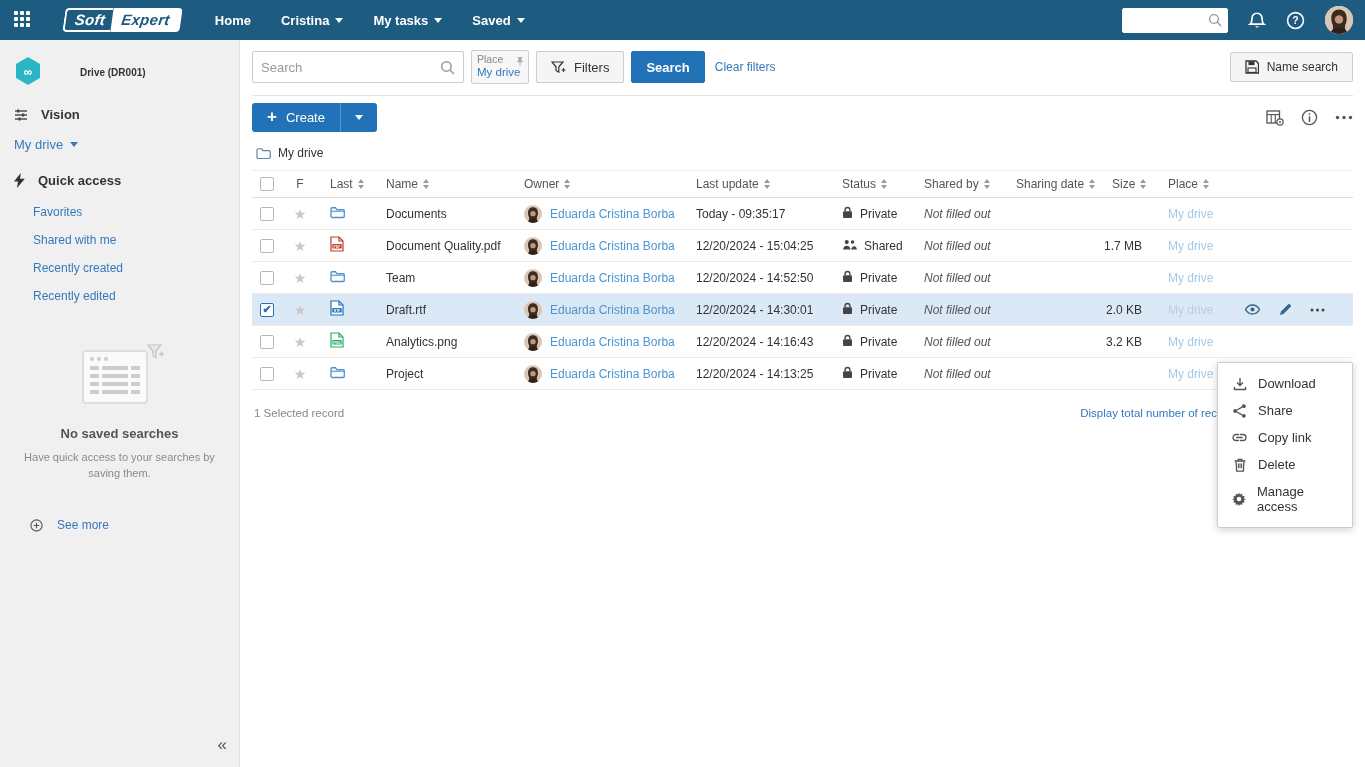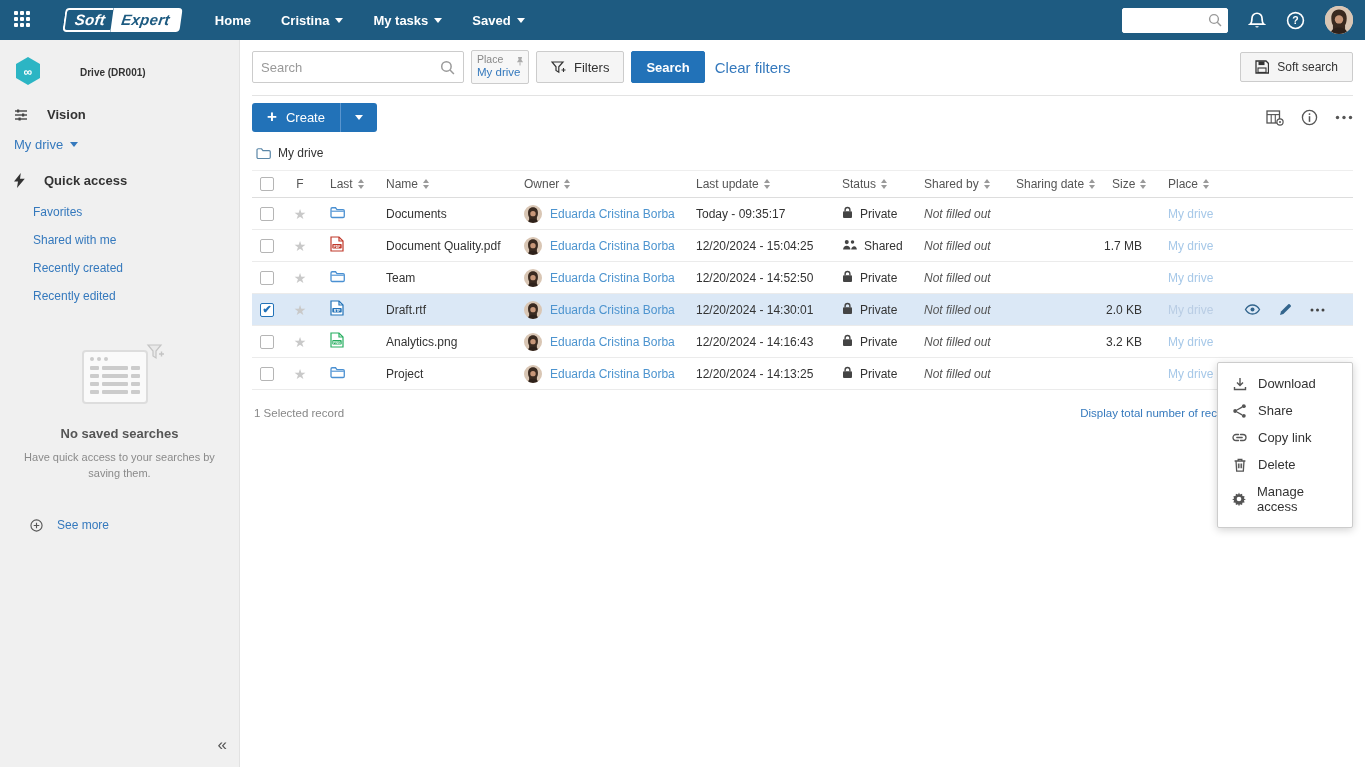--- a/index.html
+++ b/index.html
@@ -27,21 +27,21 @@
   .top-search input { border:none; outline:none; width:80px; font-size:12px; }
   .icon-btn { display:flex; align-items:center; justify-content:center; cursor:pointer; }
   .avatar { width:28px; height:28px; border-radius:50%; overflow:hidden; background:#e8ddd2; cursor:pointer; }
 
   
   .sidebar { position:absolute; left:0; top:40px; width:240px; height:727px;
     background:#f0f0f0; border-right:1px solid #e2e2e2; }
   .drive-title { display:flex; align-items:center; gap:12px; padding:16px 14px 10px 14px; }
   .hexagon { flex:0 0 auto; }
   .drive-title .t { font-size:10px; font-weight:bold; color:#333;margin-left:26px; }
-  .side-row { display:flex; align-items:center; gap:19px; padding:8px 14px; cursor:pointer; }
+  .side-row { display:flex; align-items:center; gap:13px; padding:8px 14px; cursor:pointer; }
   .side-row .lbl { font-weight:bold; font-size:13px; color:#333; }
   .mydrive { padding:7px 14px; color:#3579bd; font-size:13px; display:flex; align-items:center; gap:7px; cursor:pointer; }
   .mydrive .caret-down { border-top-color:#3579bd; }
   .qa-links { padding:2px 0 6px 0; }
   .qa-links a { display:block; padding:7px 14px 7px 33px; color:#3579bd; font-size:12px;
     text-decoration:none; cursor:pointer; }
   .empty-box { margin-top:34px; text-align:center; }
   .illus { position:relative; width:76px; height:58px; margin:0 auto; }
   .illus .doc { width:66px; height:54px; background:#fafafa; border:2px solid #ddd; border-radius:4px; padding:5px 6px; }
   .illus .dots { display:flex; gap:3px; margin-bottom:5px; }
@@ -66,21 +66,21 @@
   .main-search input::placeholder { color:#999; }
   .place-chip { width:58px; height:34px; border:1px solid #ccc; border-radius:2px;
     background:#f7f7f7; padding:2px 5px; position:relative; cursor:pointer; }
   .place-chip .pl { font-size:10.5px; color:#888; }
   .place-chip .pv { font-size:11.5px; color:#3579bd; margin-top:1px; }
   .place-chip .pin { position:absolute; right:4px; top:4px; }
   .btn { height:32px; border-radius:2px; display:flex; align-items:center; gap:8px;
     padding:0 14px; font-size:13px; cursor:pointer; border:1px solid #ccc; background:#f5f5f5; color:#333; }
   .btn.primary { background:#2272b8; border-color:#2272b8; color:#fff; font-weight:bold; }
   .link { color:#3579bd; text-decoration:none; cursor:pointer; }
-  .clear-link { font-size:15px; margin-left:3px; }
+  .clear-link { font-size:12px; margin-left:3px; }
   .save-search { margin-left:auto; height:30px; font-size:12px; }
   .divider { position:absolute; left:12px; right:12px; top:55px; border-top:1px solid #e3e3e3; }
 
   .create-row { position:absolute; left:12px; right:12px; top:63px; display:flex; align-items:center; }
   .create-btn { display:flex; height:29px; background:#2272b8; border-radius:3px; color:#fff; cursor:pointer; }
   .create-main { display:flex; align-items:center; gap:9px; padding:0 15px; font-size:13px; }
   .create-main .plus { font-size:17px; font-weight:bold; line-height:1; margin-top:-2px; }
   .create-caret { width:37px; display:flex; align-items:center; justify-content:center;
     border-left:1px solid #5a95ce; }
   .grid-actions { margin-left:auto; display:flex; align-items:center; gap:17px; }
@@ -322,21 +322,21 @@
     <button class="btn primary">
       <span>Search</span>
     </button>
     <a class="link clear-link">Clear filters</a>
     <button class="btn save-search">
       <svg width="14" height="14" viewBox="0 0 14 14">
           <path d="M1 1h10l2.5 2.5V13H1z" fill="none" stroke="#333" stroke-width="1.3"></path>
           <rect x="3.5" y="1.5" width="6" height="3.6" fill="#333"></rect>
           <rect x="3" y="8" width="8" height="4.4" fill="none" stroke="#333" stroke-width="1.1"></rect>
         </svg>
-      <span>Soft search</span>
+      <span>Name search</span>
     </button>
   </div>
   <div class="divider"></div>
 
   <div class="create-row">
     <div class="create-btn">
       <div class="create-main">
         <span class="plus">+</span>
         <span>Create</span>
       </div>

